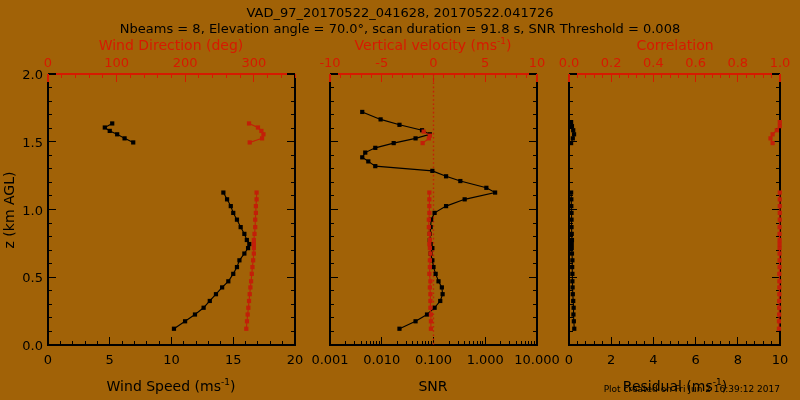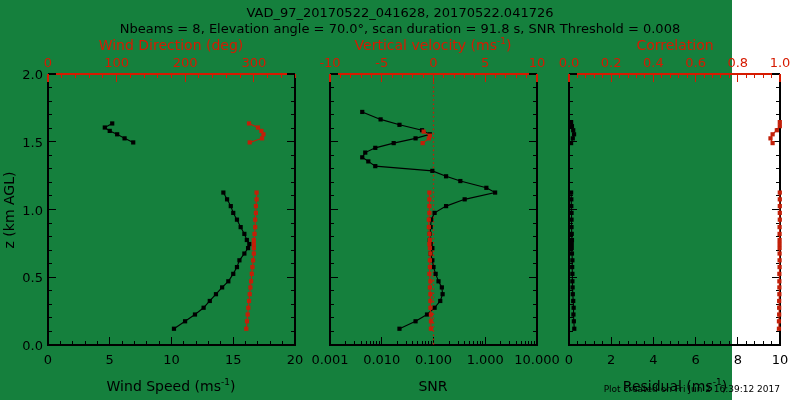--- a/index.html
+++ b/index.html
@@ -1,18 +1,18 @@
 <!DOCTYPE html>
 <html><head>
 <meta charset="utf-8">
 <style>
   html,body{margin:0;padding:0;background:#ffffff;}
   body{width:800px;height:400px;overflow:hidden;
        font-family:"DejaVu Sans","Liberation Sans",sans-serif;}
-  #root{position:relative;width:732px;height:400px;background:#15803d;}
+  #root{position:relative;width:800px;height:400px;background:#a16207;}
   svg{display:block;}
   text{font-family:"DejaVu Sans","Liberation Sans",sans-serif;}
   .tk{font-size:13px;fill:#000;}
   .tkr{font-size:13px;fill:#d61a00;}
   .axlab{font-size:14px;fill:#000;}
   .axlabr{font-size:14px;fill:#d61a00;}
   .ttl{font-size:13px;fill:#000;}
   .foot{font-size:9px;fill:#000;}
   .sup{font-size:9px;}
 </style>

